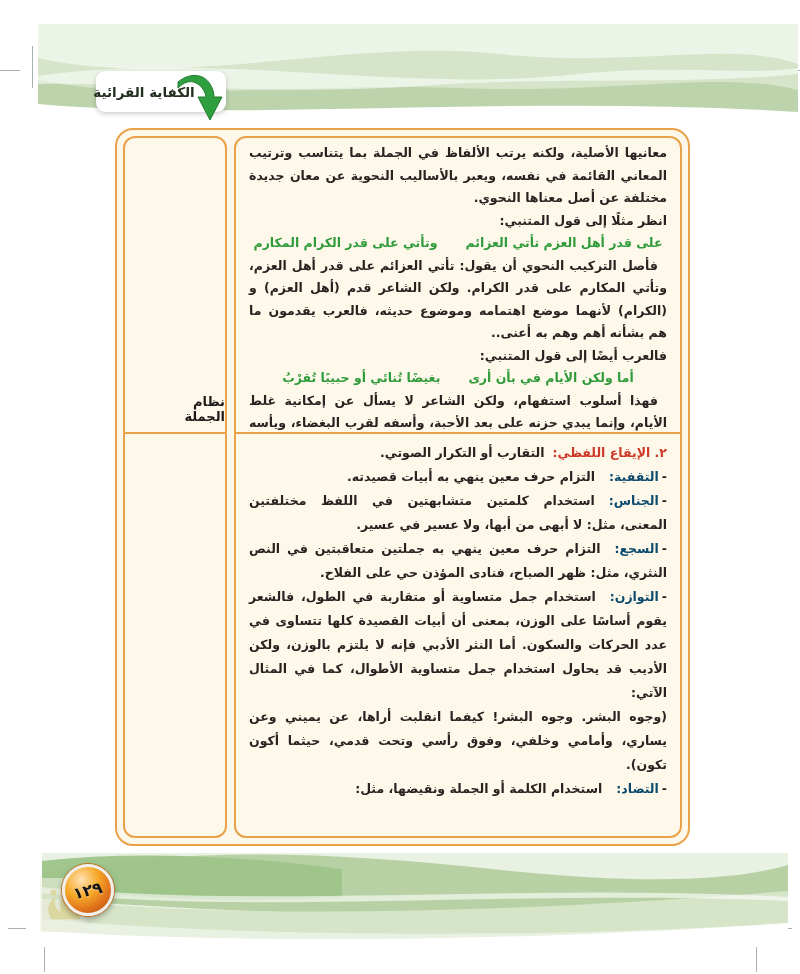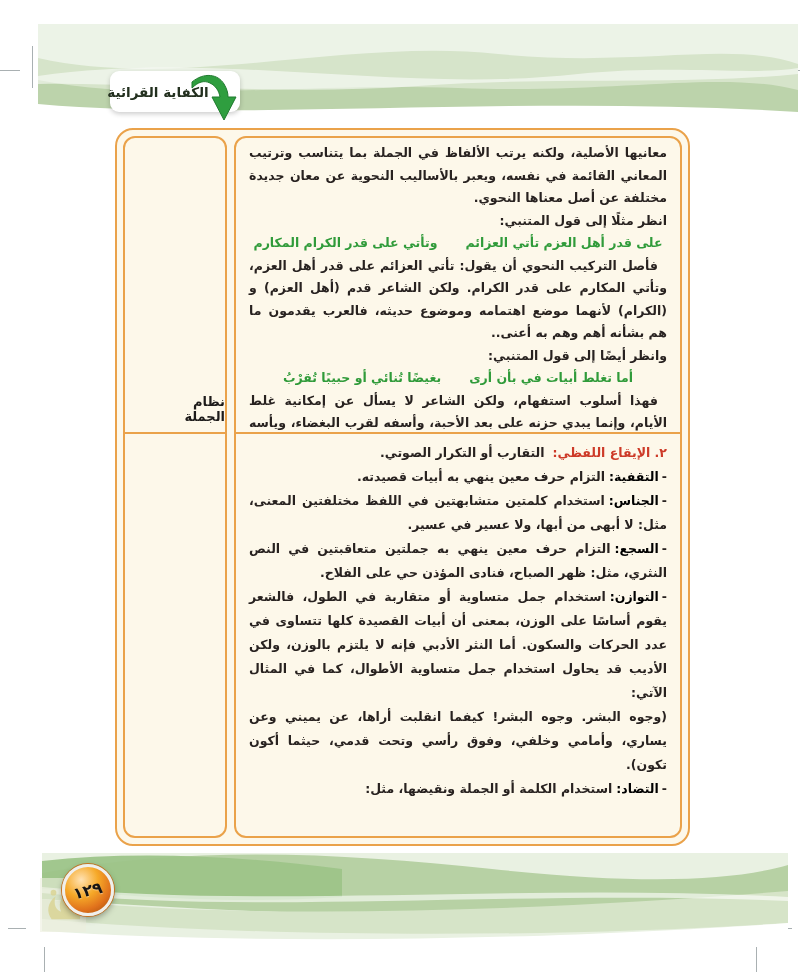--- a/index.html
+++ b/index.html
@@ -7,21 +7,21 @@
         font-family:"DejaVu Sans",sans-serif;direction:ltr;}
 
   
   .cm{position:absolute;background:#a9b0b2;}
 
   
   .top-band{position:absolute;left:38px;top:24px;width:760px;height:98px;z-index:1;}
   .top-band svg{display:block;width:100%;height:100%;}
 
   
-  .header-badge{position:absolute;left:110px;top:71px;width:130px;height:41px;background:#ffffff;
+  .header-badge{position:absolute;left:96px;top:71px;width:130px;height:41px;background:#ffffff;
     border-radius:9px;box-shadow:0 2px 5px rgba(0,0,0,.20);z-index:3;
     display:flex;align-items:center;justify-content:center;padding-right:34px;box-sizing:border-box;}
   .badge-label{font-size:13.5px;font-weight:bold;color:#23301f;direction:rtl;white-space:nowrap;}
   .arrow-icon{position:absolute;right:0px;top:-4px;width:52px;height:60px;}
 
   
   .table{position:absolute;left:115px;top:128px;width:575px;height:718px;background:#fdf8ea;
     border:2px solid #eaa24a;border-radius:18px;padding:6px;box-sizing:border-box;
     display:flex;gap:7px;z-index:2;}
   .label-col{width:104px;border:2px solid #eaa24a;border-radius:12px;background:#fdf8ea;
@@ -35,21 +35,21 @@
   .content-cell{direction:rtl;text-align:justify;font-weight:bold;color:#282220;overflow:hidden;
     box-sizing:border-box;}
   .cell-1{height:296px;border-bottom:2px solid #eaa24a;padding:4px 13px 0 13px;
     font-size:12.5px;line-height:22.5px;}
   .cell-2{flex:1;padding:7px 13px 0 13px;font-size:12.5px;line-height:24px;}
   .content-cell p{margin:0;}
   .indent{text-indent:9px;}
   .verse{text-align:center;color:#309b3a;white-space:nowrap;}
   .vgap{display:inline-block;width:28px;}
   .red{color:#cd3a28;margin-left:8px;}
-  .term{color:#000000;margin-left:4px;}
+  .term{color:#0c4a6e;margin-left:14px;}
   .dash{margin-left:3px;}
 
   
   .bottom-band{position:absolute;left:42px;top:853px;width:746px;height:94px;z-index:1;}
   .bottom-band svg{display:block;width:100%;height:100%;}
 
   
   .publisher-logo{position:absolute;left:40px;top:878px;width:46px;height:54px;
     background:rgba(236,239,221,.6);z-index:2;display:flex;align-items:center;justify-content:center;}
   .page-ball{position:absolute;left:62px;top:864px;width:52px;height:52px;border-radius:50%;
@@ -101,23 +101,23 @@
 
     <div class="content-col">
 
       <div class="content-cell cell-1">
         <p>معانيها الأصلية، ولكنه يرتب الألفاظ في الجملة بما يتناسب وترتيب المعاني القائمة في نفسه، ويعبر بالأساليب النحوية عن معان جديدة مختلفة عن أصل معناها النحوي.</p>
         <p>انظر مثلًا إلى قول المتنبي:</p>
         <div class="verse">
           <span>على قدر أهل العزم تأتي العزائم</span><span class="vgap"></span><span>وتأتي على قدر الكرام المكارم</span>
         </div>
         <p class="indent">فأصل التركيب النحوي أن يقول: تأتي العزائم على قدر أهل العزم، وتأتي المكارم على قدر الكرام. ولكن الشاعر قدم (أهل العزم) و (الكرام) لأنهما موضع اهتمامه وموضوع حديثه، فالعرب يقدمون ما هم بشأنه أهم وهم به أعنى..</p>
-        <p>وانظر أيضًا إلى قول المتنبي:</p>
+        <p>فالعرب أيضًا إلى قول المتنبي:</p>
         <div class="verse">
-          <span>أما تغلط أبيات في بأن أرى</span><span class="vgap"></span><span>بغيضًا تُنائي أو حبيبًا تُقرْبُ</span>
+          <span>أما ولكن الأيام في بأن أرى</span><span class="vgap"></span><span>بغيضًا تُنائي أو حبيبًا تُقرْبُ</span>
         </div>
         <p class="indent">فهذا أسلوب استفهام، ولكن الشاعر لا يسأل عن إمكانية غلط الأيام، وإنما يبدي حزنه على بعد الأحبة، وأسفه لقرب البغضاء، ويأسه من تباعد البغضاء وقرب الأحبة.</p>
 
       </div>
 
       <div class="content-cell cell-2">
         <p><span class="red">٢. الإيقاع اللفظي:</span><span>التقارب أو التكرار الصوتي.</span></p>
 
         <p><span class="dash">-</span><span class="term">التقفية:</span><span>التزام حرف معين ينهي به أبيات قصيدته.</span></p>
         <p><span class="dash">-</span><span class="term">الجناس:</span><span>استخدام كلمتين متشابهتين في اللفظ مختلفتين المعنى، مثل: لا أبهى من أبها، ولا عسير في عسير.</span></p>

